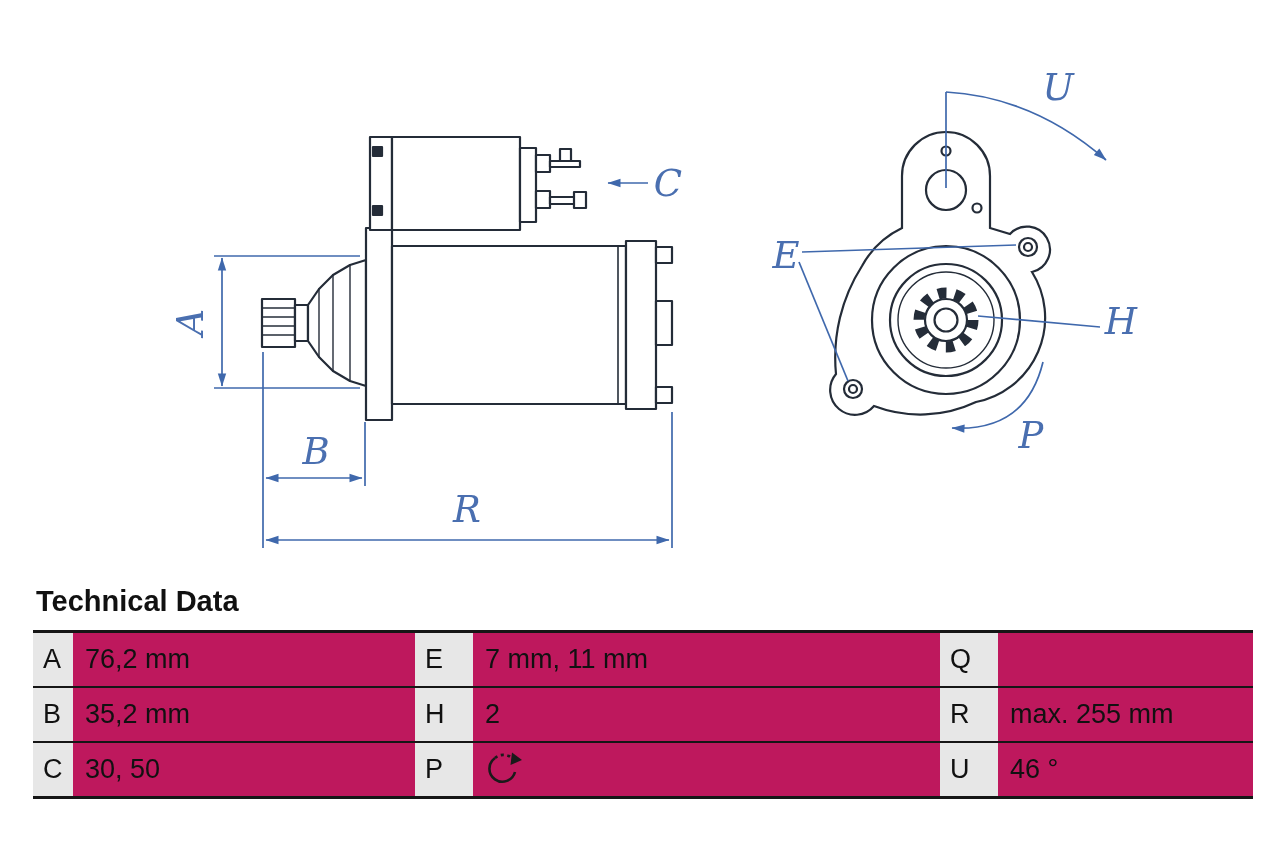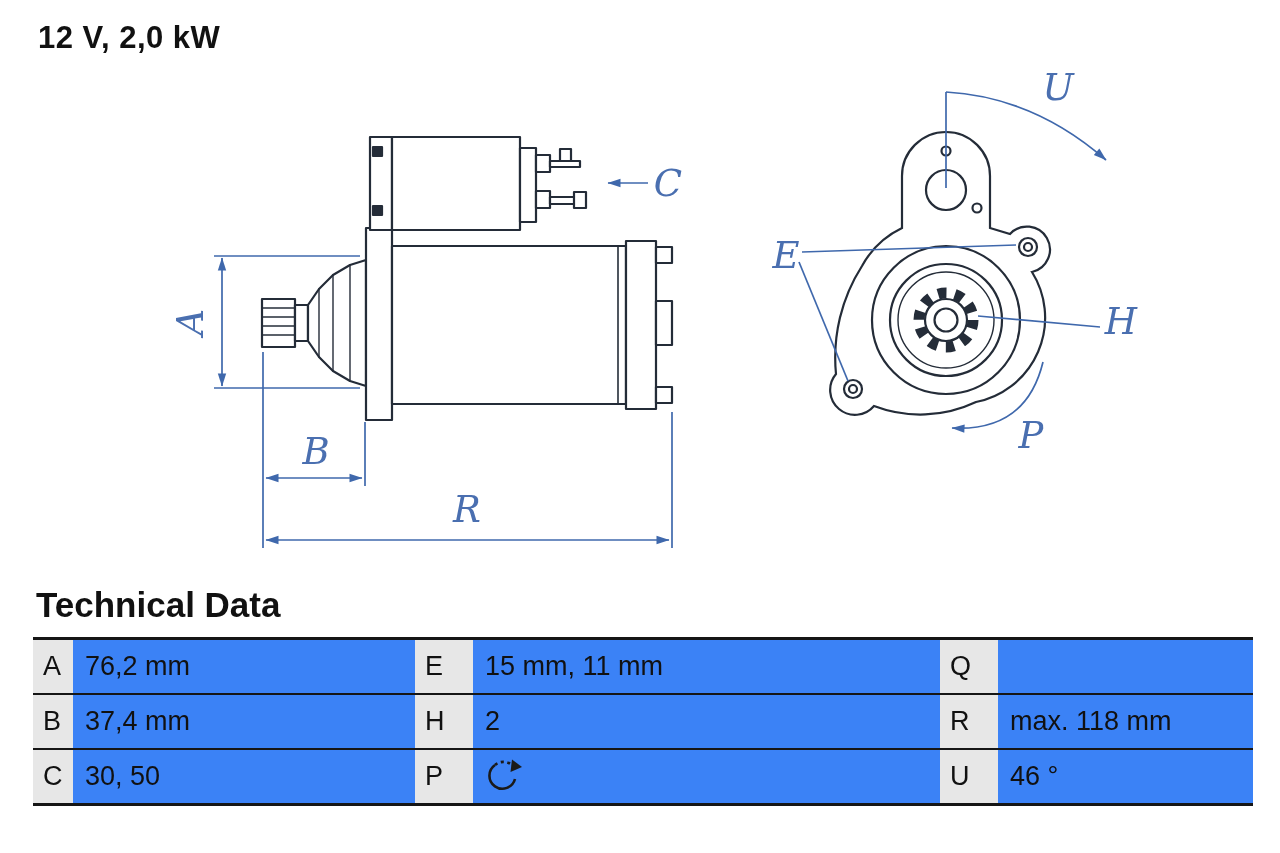--- a/index.html
+++ b/index.html
@@ -1,35 +1,34 @@
 <!DOCTYPE html>
 <html><head>
 <meta charset="utf-8">
 <style>
   html,body { margin:0; padding:0; background:#ffffff; }
   body { width:1280px; height:853px; font-family:"Liberation Sans", sans-serif; color:#111; }
   .page { position:relative; width:1280px; height:853px; overflow:hidden; background:#fff; }
   .title { position:absolute; left:38px; top:20px; font-size:31px; font-weight:bold; letter-spacing:0.5px; }
   svg.drawing { position:absolute; left:0; top:0; }
   .tech { position:absolute; left:33px; top:585px; width:1220px; }
-  .tech-heading { font-size:35px; font-weight:bold; margin:0 0 12px 3px; }
+  .tech-heading { font-size:29px; font-weight:bold; margin:0 0 12px 3px; }
   table.tdata { border-collapse:collapse; width:1220px; table-layout:fixed;
                 border-top:3px solid #161616; border-bottom:3px solid #161616; }
   table.tdata tr + tr td { border-top:2px solid #161616; }
   td { height:51px; font-size:27px; vertical-align:middle; overflow:hidden; white-space:nowrap; }
   td.k { background:#e7e7e7; padding-left:10px; }
-  td.v { background:#3b82f6; padding-left:12px; }
+  td.v { background:#be185d; padding-left:12px; }
   .rot-icon { display:inline-block; vertical-align:middle; }
 </style>
 </head>
 <body>
 
 <div class="page">
 
-  <div class="title">12 V, 2,0 kW</div>
 
   <svg class="drawing" width="1280" height="578" viewBox="0 0 1280 578">
     <defs>
       <marker id="arrow" viewBox="0 0 14 10" refX="13" refY="5" markerWidth="14" markerHeight="10" markerUnits="userSpaceOnUse" orient="auto-start-reverse">
         <path d="M 0.5 0.8 L 13.5 5 L 0.5 9.2 Z" fill="#3f68ac"></path>
       </marker>
     </defs>
 
     <g stroke="#242c38" stroke-width="2.2" fill="#ffffff" stroke-linejoin="round" stroke-linecap="square">
       <rect x="262" y="299" width="33" height="48"></rect>
@@ -134,31 +133,31 @@
         <col style="width:58px">
           <col style="width:467px">
         <col style="width:58px">
           <col style="width:255px">
       </colgroup>
       <tbody>
           <tr>
         <td class="k">A</td>
         <td class="v">76,2 mm</td>
         <td class="k">E</td>
-        <td class="v">15 mm, 11 mm</td>
+        <td class="v">7 mm, 11 mm</td>
         <td class="k">Q</td>
         <td class="v"></td>
       </tr>
       <tr>
         <td class="k">B</td>
-        <td class="v">37,4 mm</td>
+        <td class="v">35,2 mm</td>
         <td class="k">H</td>
         <td class="v">2</td>
         <td class="k">R</td>
-        <td class="v">max. 118 mm</td>
+        <td class="v">max. 255 mm</td>
       </tr>
       <tr>
         <td class="k">C</td>
         <td class="v">30, 50</td>
         <td class="k">P</td>
         <td class="v">
           <span class="rot-icon">
             <svg width="38" height="40" viewBox="0 0 38 40">
               <path d="M 30 26 A 13 13 0 1 1 10 12" fill="none" stroke="#1a1a1a" stroke-width="2.6"></path>
               <path d="M 10 12 A 13 13 0 0 1 28 13" fill="none" stroke="#1a1a1a" stroke-width="2.6" stroke-dasharray="3 3.5"></path>

